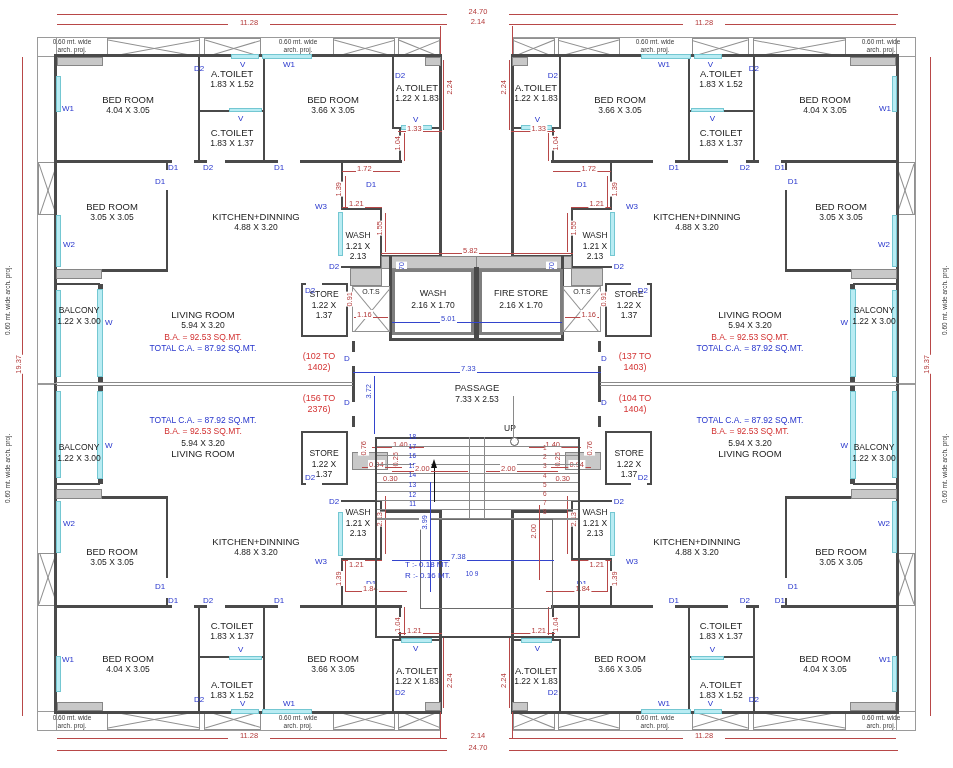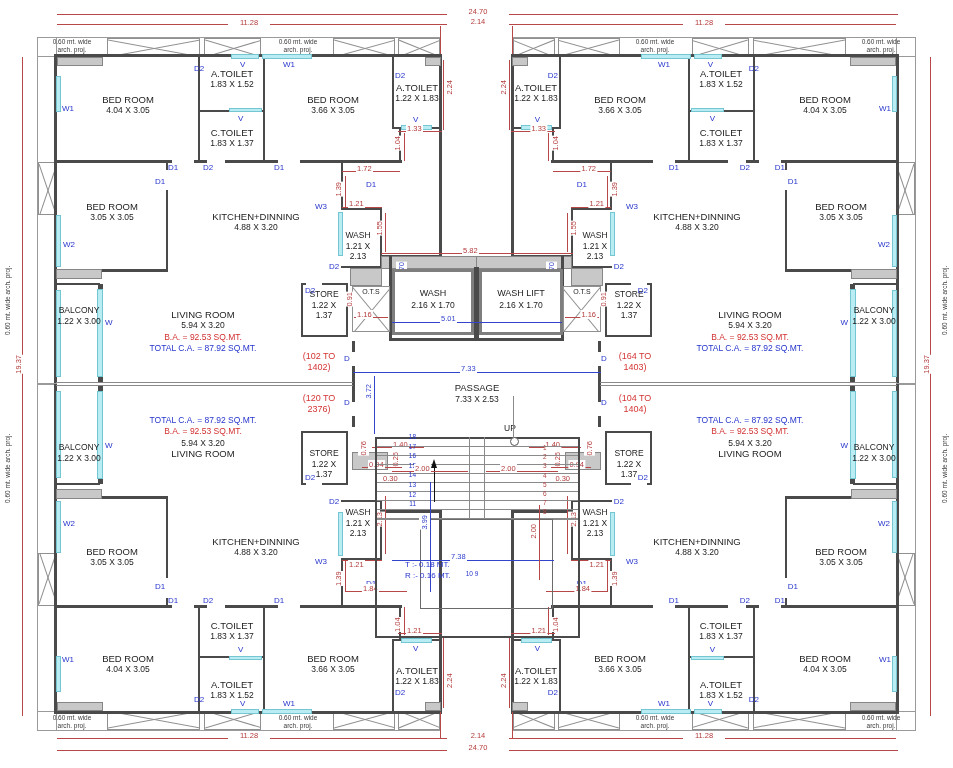--- a/index.html
+++ b/index.html
@@ -817,39 +817,39 @@
     <s class="t" style="left:921px;top:355px">
         <u class="vt rd" style="position:static">19.37</u>
       </s>
 
     <b class="dh" style="left:381px;top:253px;width:192px"></b>
     <s class="t rd" style="left:462px;top:246px">5.82</s>
     <i style="left:392px;top:269px;width:82px;height:66px;background:#fff;border:3px solid #7e7e7e;box-sizing:border-box"></i>
     <s class="t rn" style="left:394px;top:288px;width:78px;font-size:9px">WASH</s>
     <s class="t rs" style="left:394px;top:300px;width:78px">2.16 X 1.70</s>
     <i style="left:479px;top:269px;width:84px;height:66px;background:#fff;border:3px solid #7e7e7e;box-sizing:border-box"></i>
-    <s class="t rn" style="left:481px;top:288px;width:80px;font-size:9px">WASH LIFT</s>
+    <s class="t rn" style="left:481px;top:288px;width:80px;font-size:9px">FIRE STORE</s>
     <s class="t rs" style="left:481px;top:300px;width:80px">2.16 X 1.70</s>
     <b class="dhb" style="left:392px;top:322px;width:170px"></b>
     <s class="t rd bd" style="left:440px;top:314px">5.01</s>
 
     <b class="dhb" style="left:353px;top:372px;width:248px"></b>
     <s class="t rd bd" style="left:460px;top:364px">7.33</s>
     <b class="dvb" style="left:374px;top:376px;height:58px"></b>
     <s class="t" style="left:363px;top:384px">
         <u class="vt rd bd" style="position:static">3.72</u>
       </s>
     <s class="t rn" style="left:437px;top:382px;width:80px">PASSAGE</s>
     <s class="t rs" style="left:437px;top:394px;width:80px">7.33 X 2.53</s>
 
     <s class="t red2" style="left:296px;top:351px;width:46px">(102 TO</s>
     <s class="t red2" style="left:296px;top:362px;width:46px">1402)</s>
-    <s class="t red2" style="left:296px;top:393px;width:46px">(120 TO</s>
+    <s class="t red2" style="left:296px;top:393px;width:46px">(156 TO</s>
     <s class="t red2" style="left:296px;top:404px;width:46px">2376)</s>
-    <s class="t red2" style="left:612px;top:351px;width:46px">(164 TO</s>
+    <s class="t red2" style="left:612px;top:351px;width:46px">(137 TO</s>
     <s class="t red2" style="left:612px;top:362px;width:46px">1403)</s>
     <s class="t red2" style="left:612px;top:393px;width:46px">(104 TO</s>
     <s class="t red2" style="left:612px;top:404px;width:46px">1404)</s>
     <s class="t bl4" style="left:344px;top:354px">D</s>
     <s class="t bl4" style="left:344px;top:398px">D</s>
     <s class="t bl4" style="left:601px;top:354px">D</s>
     <s class="t bl4" style="left:601px;top:398px">D</s>
 
     <i style="left:375px;top:437px;width:205px;height:201px;border:2px solid #4a4a4a;box-sizing:border-box"></i>
     <i class="thin" style="left:377px;top:446px;width:201px;height:1px"></i>

